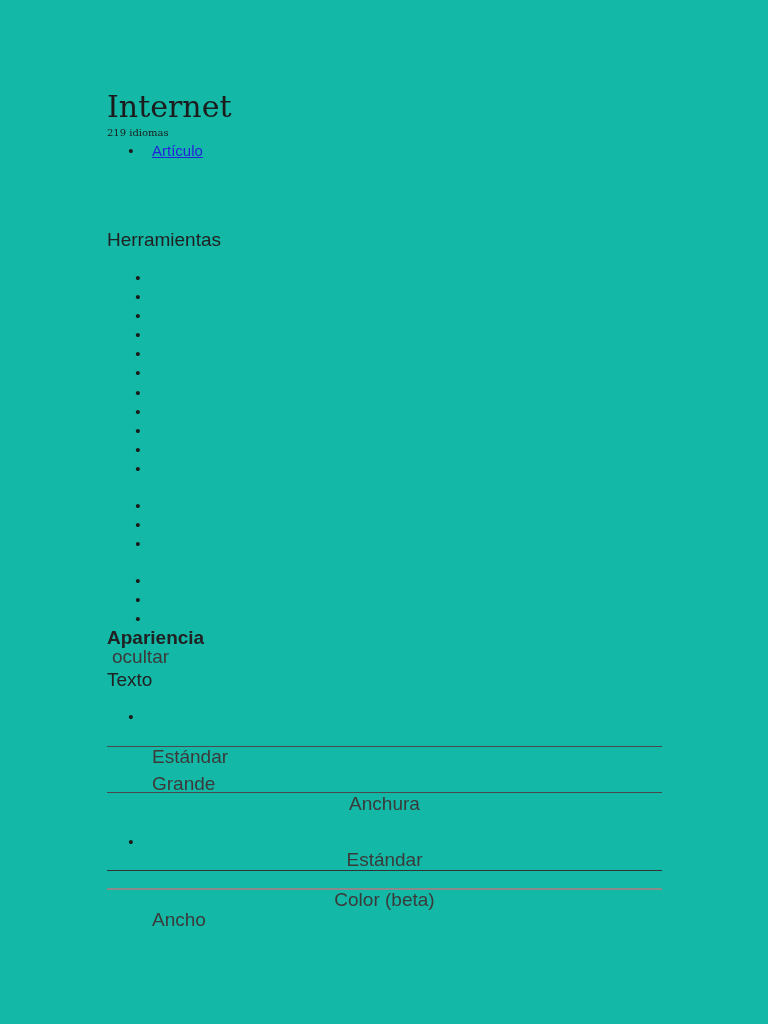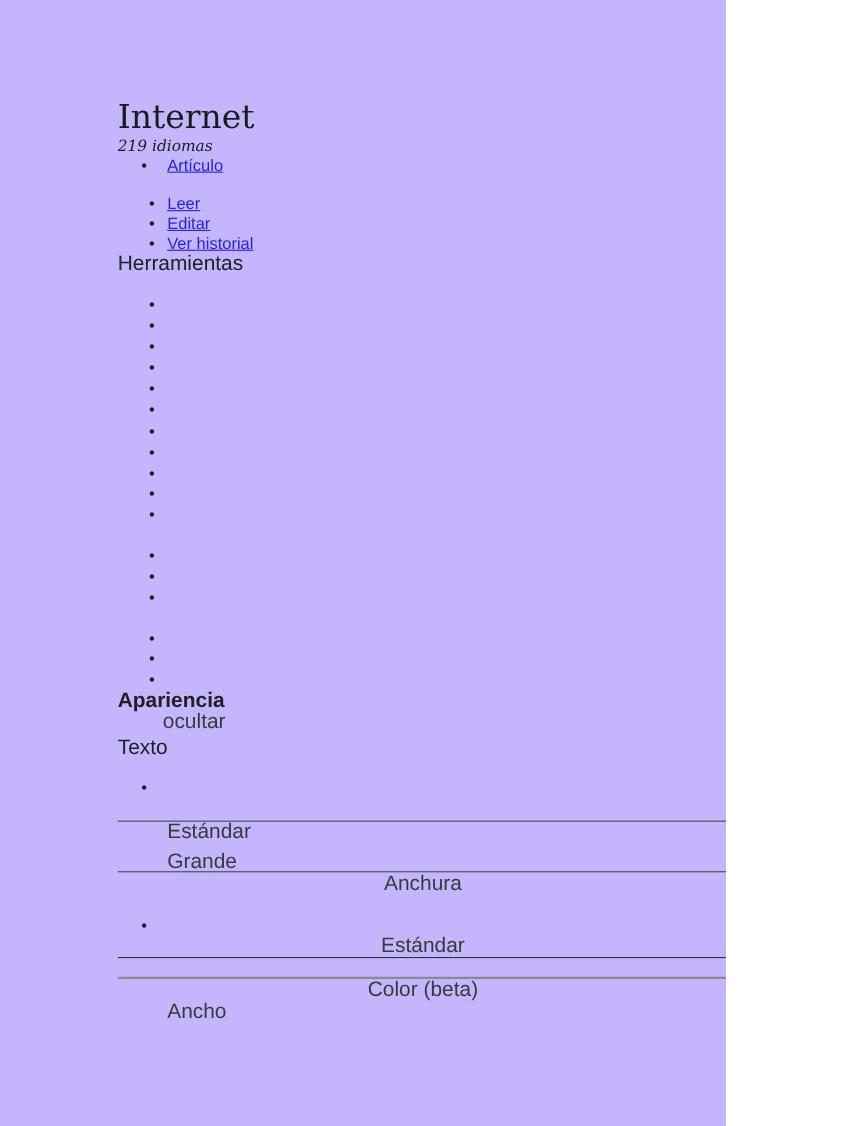--- a/index.html
+++ b/index.html
@@ -2,25 +2,25 @@
 <html style="--link: #2424DB; --text: #202122; --muted: #3A3A3A; --rule: #4A4A4A; --rule-thick: #8A8A8A;"><head>
 <meta charset="utf-8">
 <style>
   :root{
     --link:#2424DB; --text:#202122; --muted:#3A3A3A;
     --rule:#4A4A4A; --rule-thick:#8A8A8A;
   }
   *{box-sizing:border-box;}
   html,body{margin:0;padding:0;background:#ffffff;}
   body{font-family:"Liberation Sans",sans-serif;color:var(--text);}
-  .page{position:relative;width:660px;height:1024px;background:#c4b5fd;overflow:hidden;}
+  .page{position:relative;width:768px;height:1024px;background:#14b8a6;overflow:hidden;}
   .abs{position:absolute;}
   .serif{font-family:"DejaVu Serif",serif;}
   h1.title{font-size:30px;font-weight:400;line-height:32px;margin:0;color:#1b1b1b;}
-  .subtitle{font-size:14px;line-height:18px;color:#1b1b1b;font-style:italic;}
+  .subtitle{font-size:10px;line-height:18px;color:#1b1b1b;}
   .txt{font-size:19px;line-height:18px;color:var(--text);}
   .bold{font-weight:bold;}
   .muted{color:var(--muted);}
   a{color:var(--link);text-decoration:underline;cursor:pointer;}
   ul{list-style:none;margin:0;padding:0;font-size:15px;}
   ul.blist{width:555px;}
   ul.blist li{position:relative;padding-left:45px;color:var(--text);}
   ul.blist li::before{content:"\2022";position:absolute;top:0;width:12px;text-align:center;color:#1b1b1b;}
   ul.bullets-a li::before{left:18px;}
   ul.bullets-b li::before{left:25px;}
@@ -40,25 +40,20 @@
 <div class="page">
 
   <h1 class="abs serif title" style="top:91px;left:107px;">Internet</h1>
 
   <div class="abs serif subtitle" style="top:124px;left:107px;">219 idiomas</div>
 
   <ul class="abs blist bullets-a links-a" style="top:142px;left:107px;">
       <li><a href="#">Artículo</a></li>
     </ul>
 
-  <ul class="abs blist bullets-b links-b" style="top:177px;left:107px;">
-      <li><a href="#">Leer</a></li>
-      <li><a href="#">Editar</a></li>
-      <li><a href="#">Ver historial</a></li>
-    </ul>
 
   <div class="abs txt" style="top:231px;left:107px;">Herramientas</div>
 
   <ul class="abs blist bullets-b empty" style="top:268px;left:107px;">
       <li></li>
       <li></li>
       <li></li>
       <li></li>
       <li></li>
       <li></li>
@@ -76,21 +71,21 @@
     </ul>
 
   <ul class="abs blist bullets-b empty" style="top:571px;left:107px;">
       <li></li>
       <li></li>
       <li></li>
     </ul>
 
   <div class="abs txt bold" style="top:629px;left:107px;">Apariencia</div>
 
-  <div class="abs txt muted" style="top:648px;left:112px;margin-left:36px;">ocultar</div>
+  <div class="abs txt muted" style="top:648px;left:112px;">ocultar</div>
 
   <div class="abs txt" style="top:671px;left:107px;">Texto</div>
 
   <ul class="abs blist bullets-a single" style="top:707px;left:107px;">
       <li></li>
     </ul>
 
 
   <div class="rule" style="top:746px;"></div>
 

